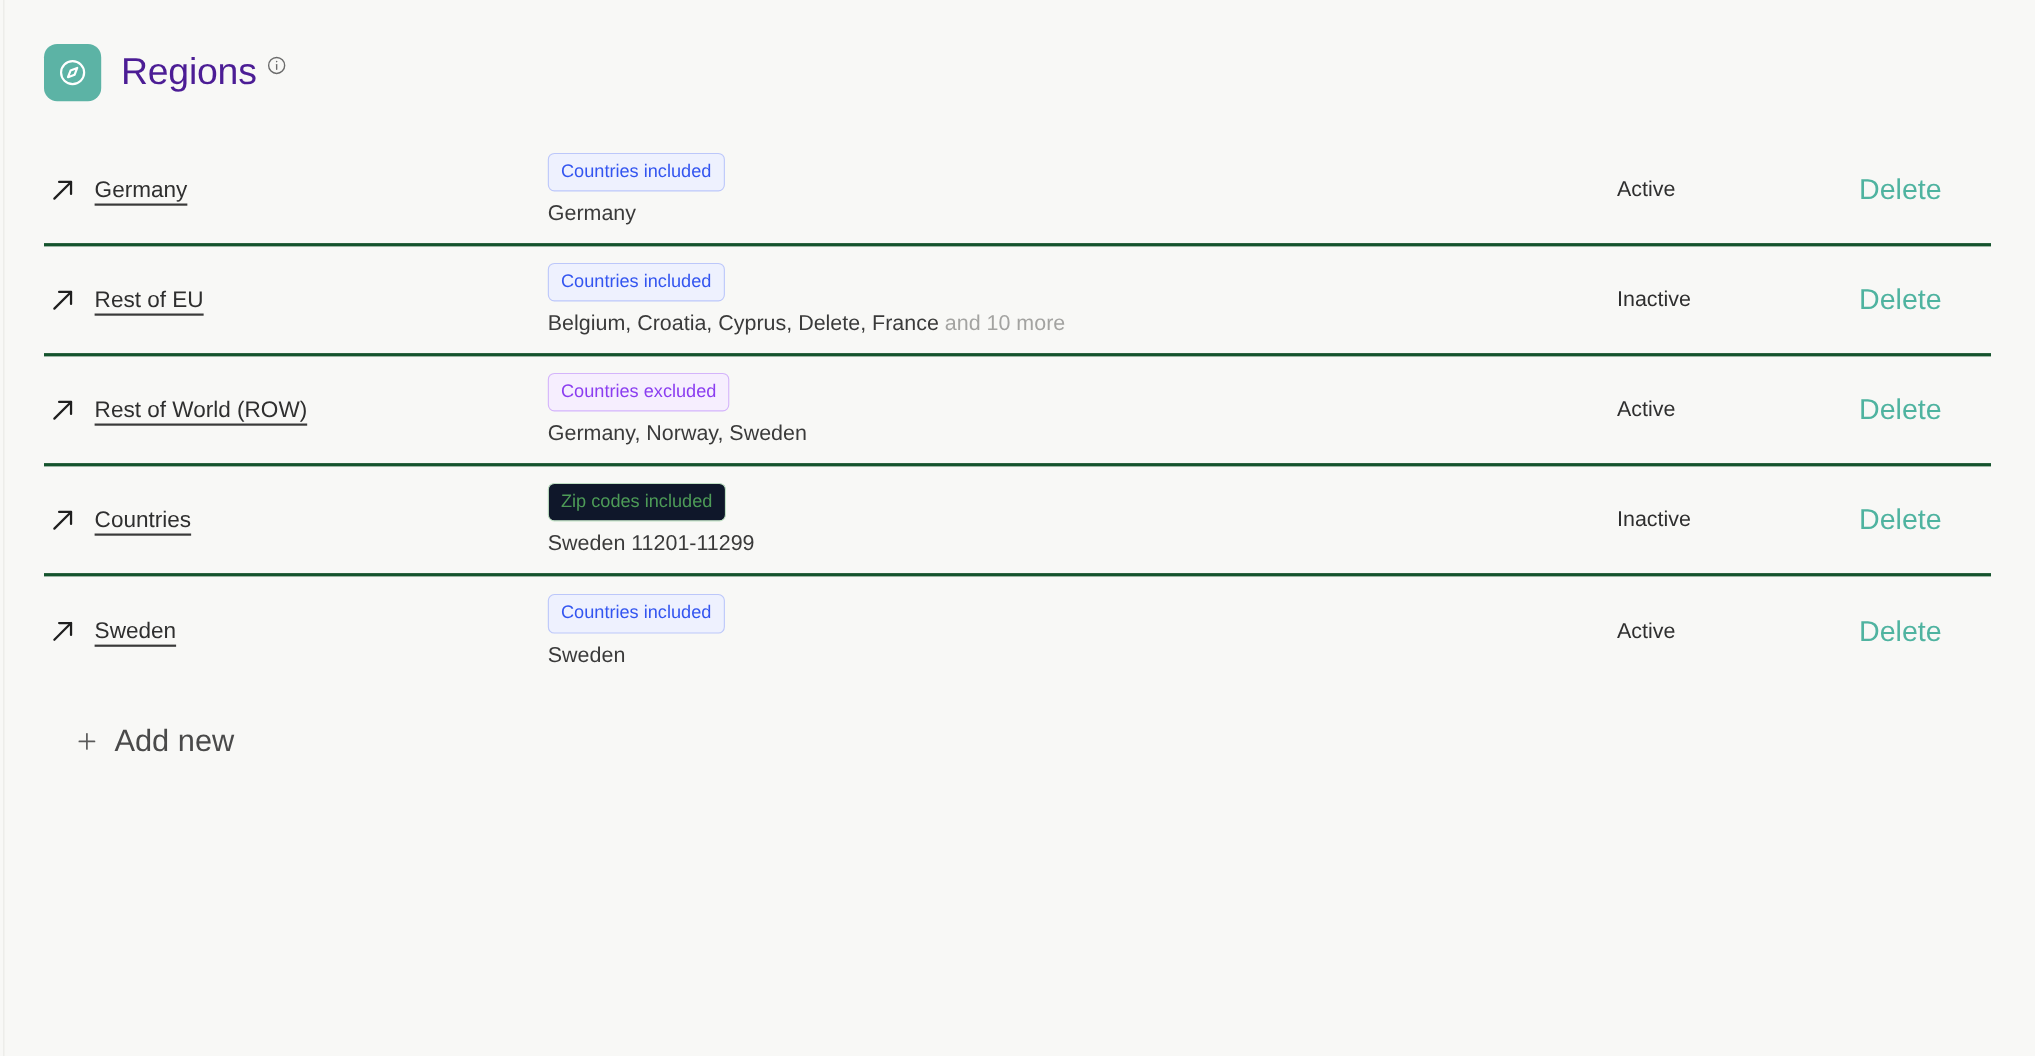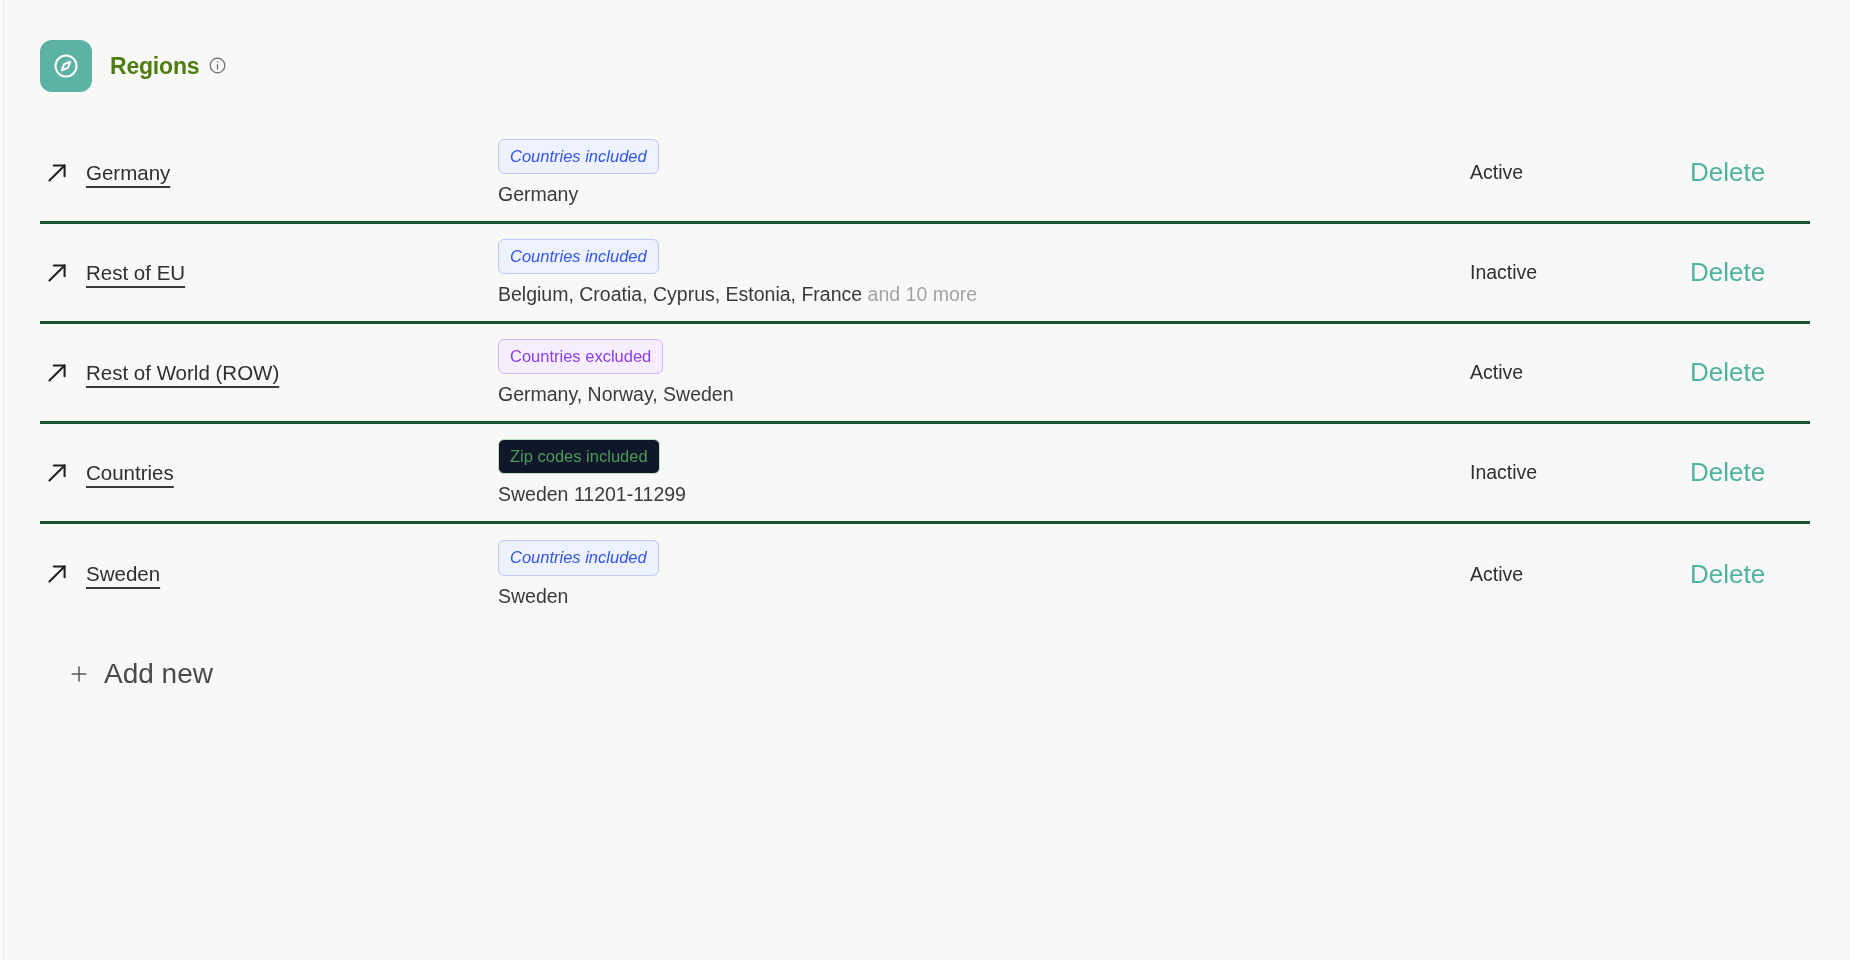--- a/index.html
+++ b/index.html
@@ -56,23 +56,23 @@
   }
   .app-icon svg { display: block; }
 
   .title-wrap {
     display: flex;
     align-items: flex-start;
     gap: 9px;
   }
 
   .page-title {
-    font-size: 23px;
-    font-weight: 700;
-    color: #4d7c0f;
+    font-size: 34px;
+    font-weight: 400;
+    color: #4c1d95;
     letter-spacing: -0.2px;
     line-height: 1.05;
   }
 
   .info-icon {
     margin-top: 2px;
     flex: none;
     display: block;
   }
 
@@ -131,21 +131,20 @@
     line-height: 1;
     padding: 8px 11px 9px 11px;
     border-radius: 6px;
     border: 1px solid transparent;
     white-space: nowrap;
   }
   .badge--blue {
     color: #3355f0;
     background: #eef1fe;
     border-color: #bcc7fa;
-    font-style: italic;
   }
   .badge--purple {
     color: #8b3df0;
     background: #f6eefe;
     border-color: #d4b4fb;
   }
   .badge--green {
     color: #4d9b57;
     background: #0f172a;
     border-color: #bfdfc3;
@@ -252,21 +251,21 @@
       <div class="col-name">
         <svg class="arrow-icon" width="26" height="26" viewBox="0 0 24 24" fill="none" stroke="#1f1f1f" stroke-width="1.9" stroke-linecap="round" stroke-linejoin="round">
           <line x1="5" y1="19" x2="19" y2="5"></line>
           <polyline points="9,5 19,5 19,15"></polyline>
         </svg>
         <span class="region-name">Rest of EU</span>
       </div>
       <div class="col-detail">
         <span class="badge badge--blue">Countries included</span>
         <div class="detail-text">
-          <span>Belgium, Croatia, Cyprus, Estonia, France</span>
+          <span>Belgium, Croatia, Cyprus, Delete, France</span>
           <span class="detail-more">and 10 more</span>
         </div>
       </div>
       <div class="col-status">Inactive</div>
       <div class="col-action">
         <button class="delete-link">Delete</button>
       </div>
     </div>
 
     <div class="region-row">

